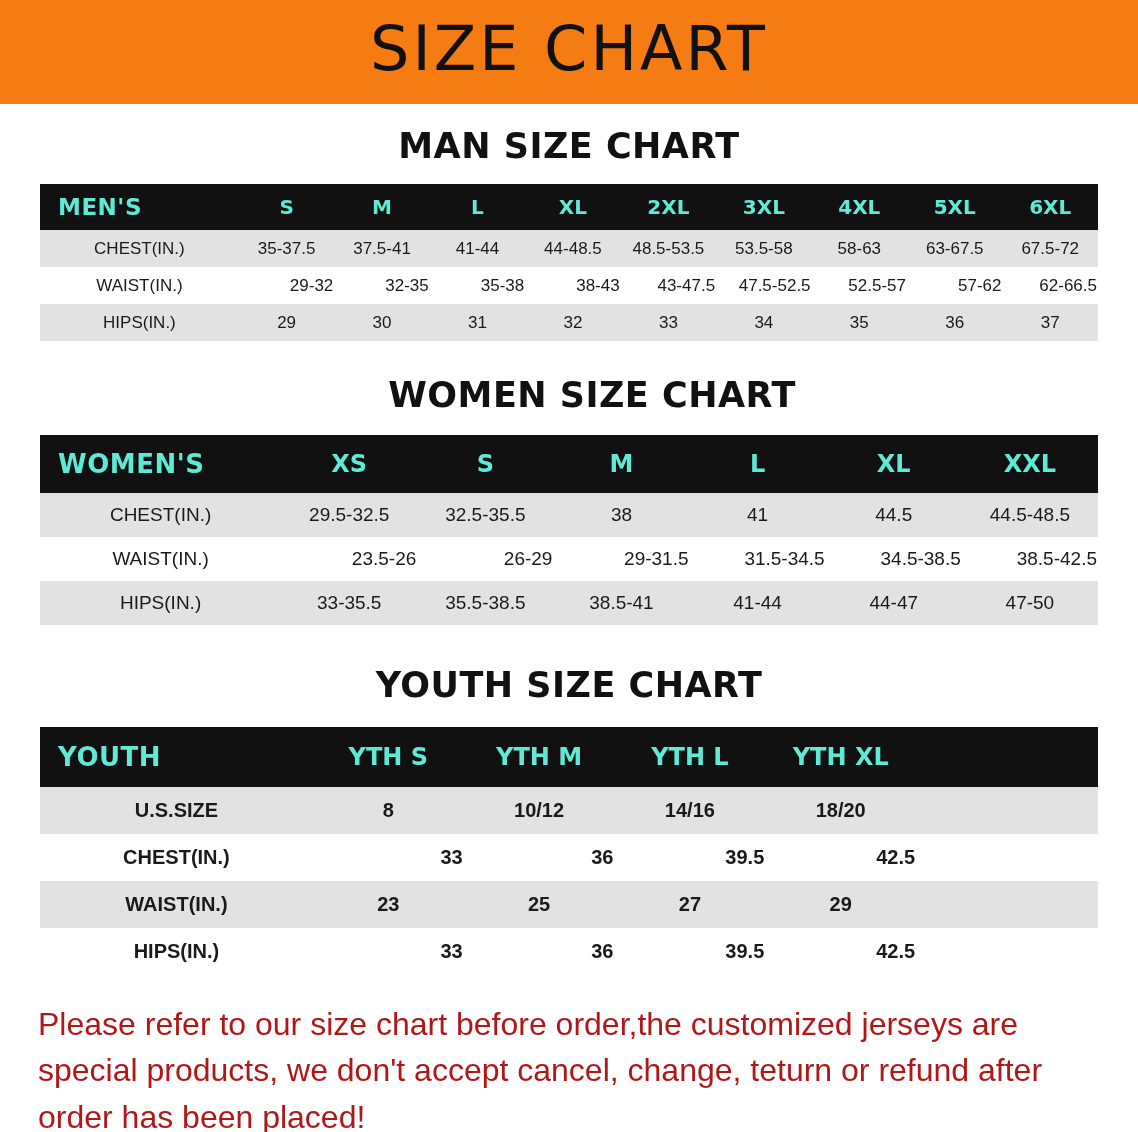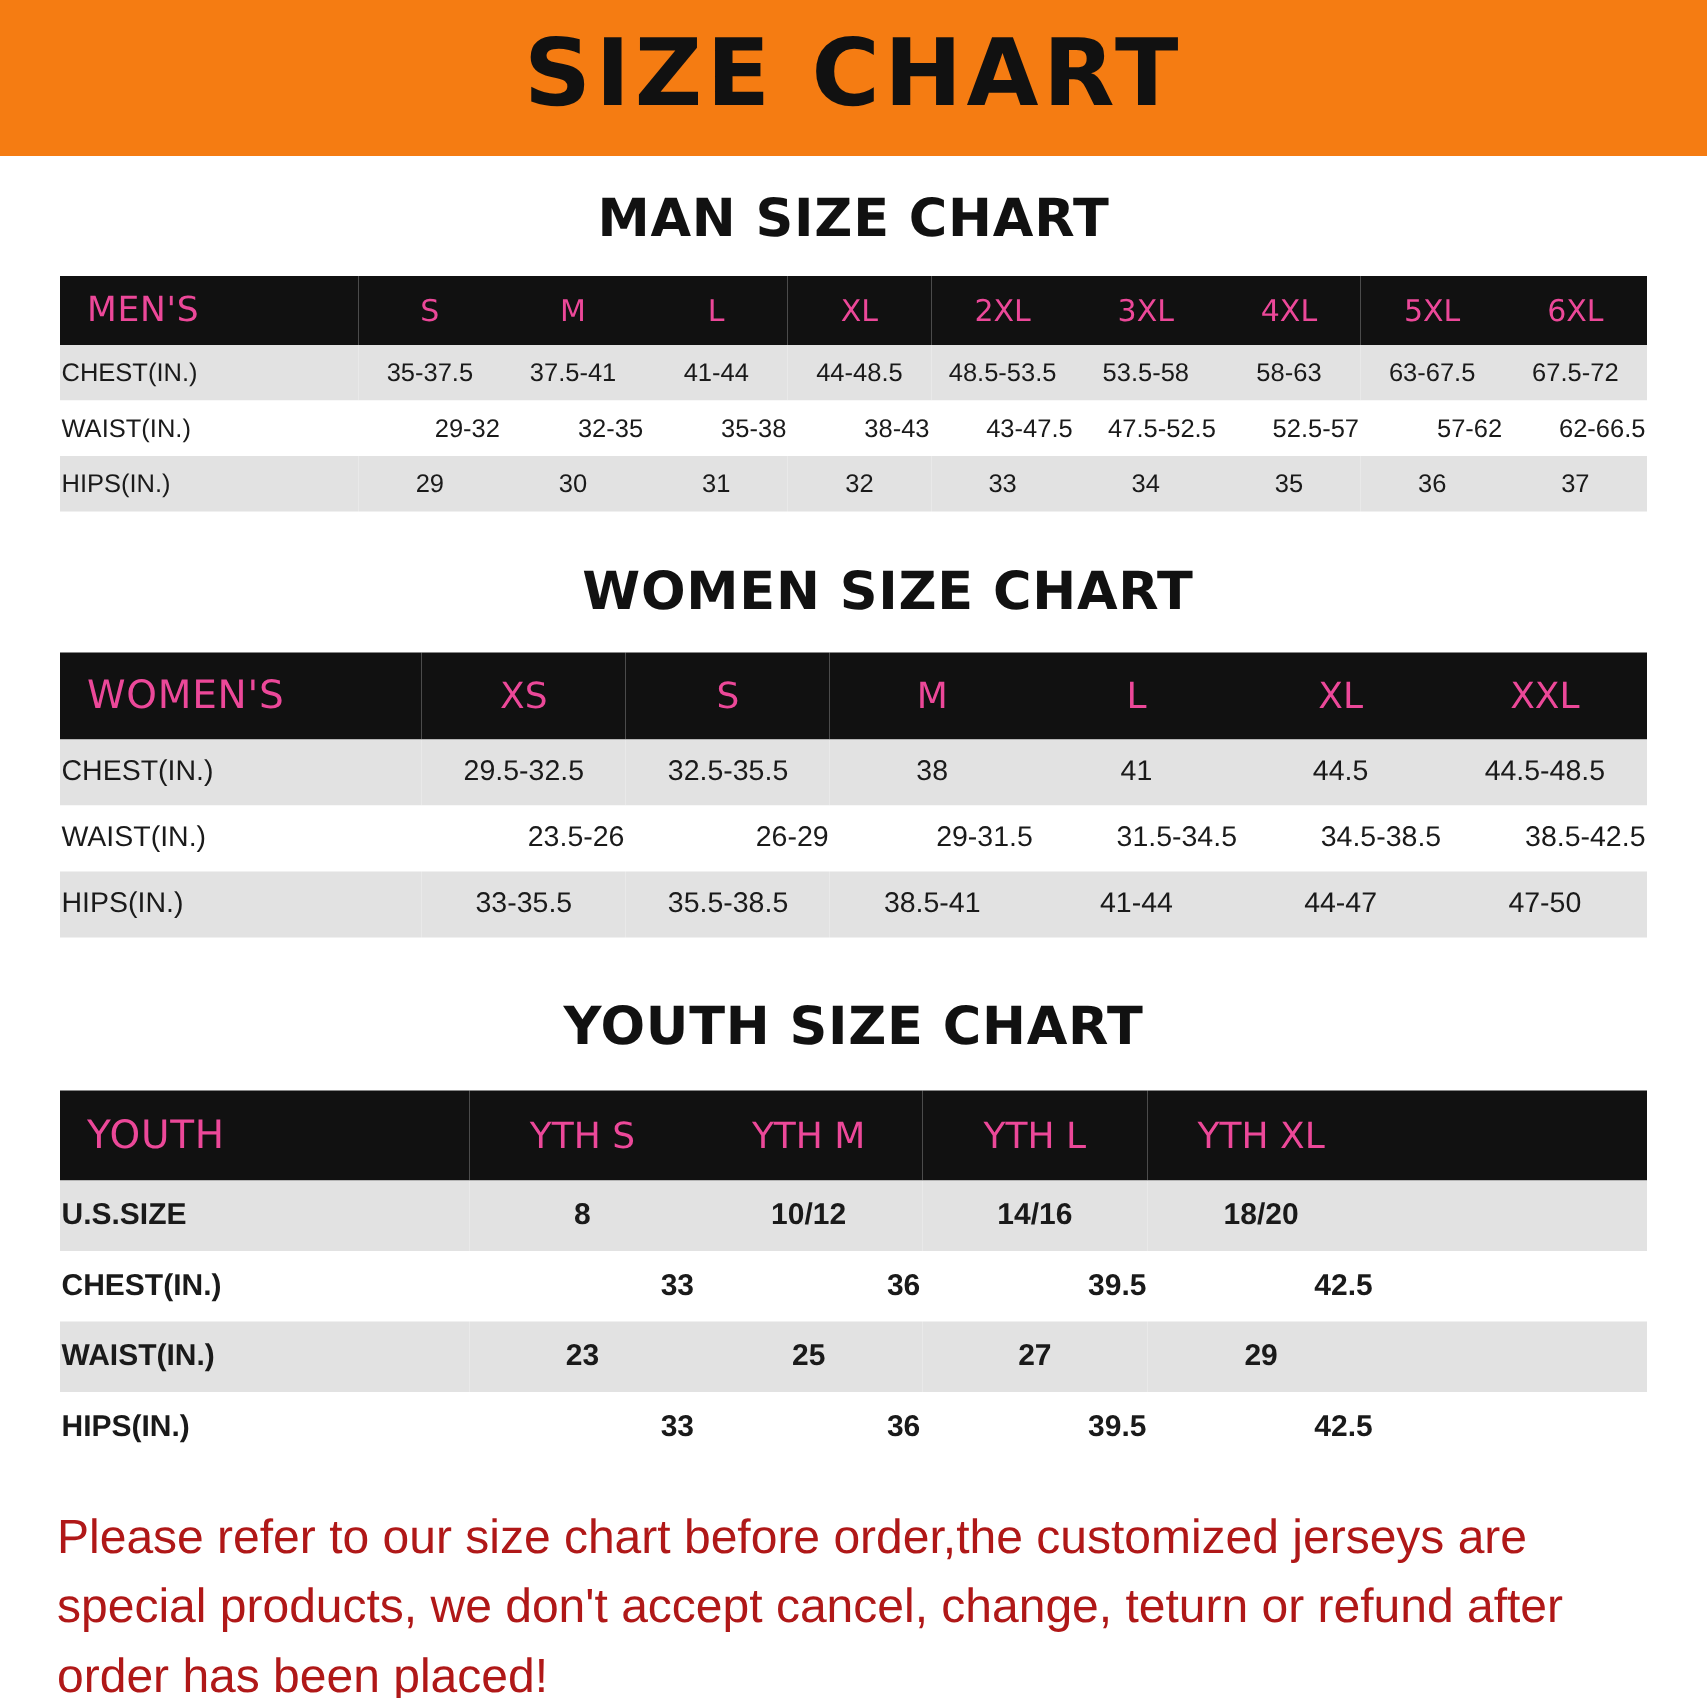--- a/index.html
+++ b/index.html
@@ -24,21 +24,21 @@
   .banner {
     width: 100%;
     height: 104px;
     background: #f57c12;
     display: flex;
     align-items: center;
     justify-content: center;
   }
   .banner-title {
     font-family: "DejaVu Sans", sans-serif;
-    font-weight: bold;
+    font-weight: normal;
     font-size: 62px;
     letter-spacing: 3px;
     color: #111111;
     line-height: 1;
     padding-bottom: 6px;
   }
 
   
   .section-title {
     text-align: center;
@@ -58,36 +58,36 @@
     box-sizing: border-box;
     width: 100%;
   }
   table.size-table {
     width: 100%;
     border-collapse: collapse;
     table-layout: fixed;
   }
   table.size-table thead th {
     background: #111111;
-    color: #ec4899;
+    color: #5eead4;
     font-family: "DejaVu Sans", sans-serif;
-    font-weight: normal;
+    font-weight: bold;
     text-align: center;
   }
   table.size-table thead th.rowhead {
     text-align: left;
     padding-left: 18px;
   }
   table.size-table tbody td {
     text-align: center;
     color: #1a1a1a;
     font-family: "Liberation Sans", sans-serif;
   }
   table.size-table tbody td.rowhead {
-    text-align: left;
+    text-align: center;
     font-family: "Liberation Sans", sans-serif;
   }
   tbody tr.shade td { background: #e2e2e2; }
   tbody tr.plain td { background: #ffffff; text-align: right; }
 
   
   #men-table thead th { height: 44px; font-size: 20px; }
   #men-table thead th.rowhead { font-size: 23px; letter-spacing: 0.5px; }
   #men-table tbody td { height: 35px; font-size: 17px; }
   #men-table tbody td.rowhead { font-size: 17px; }

